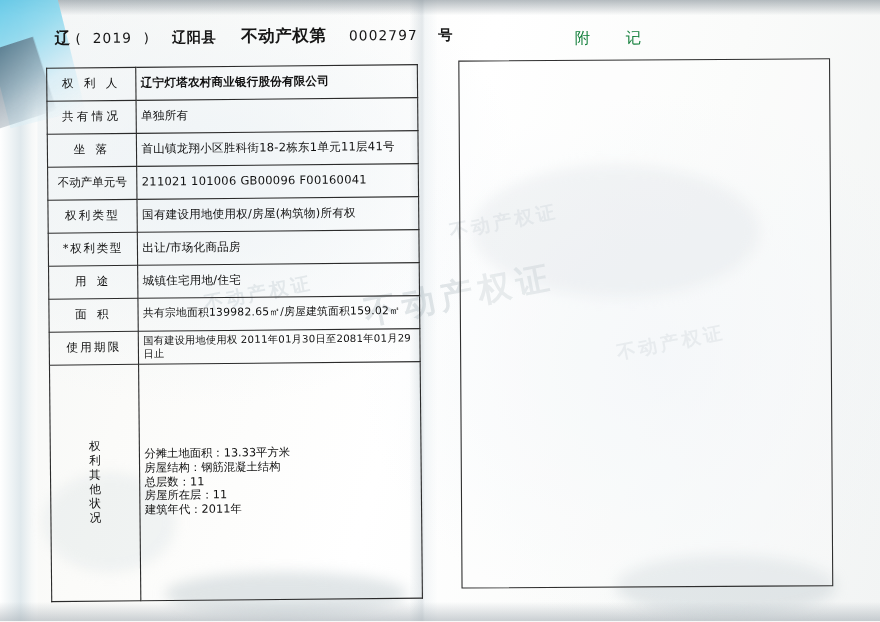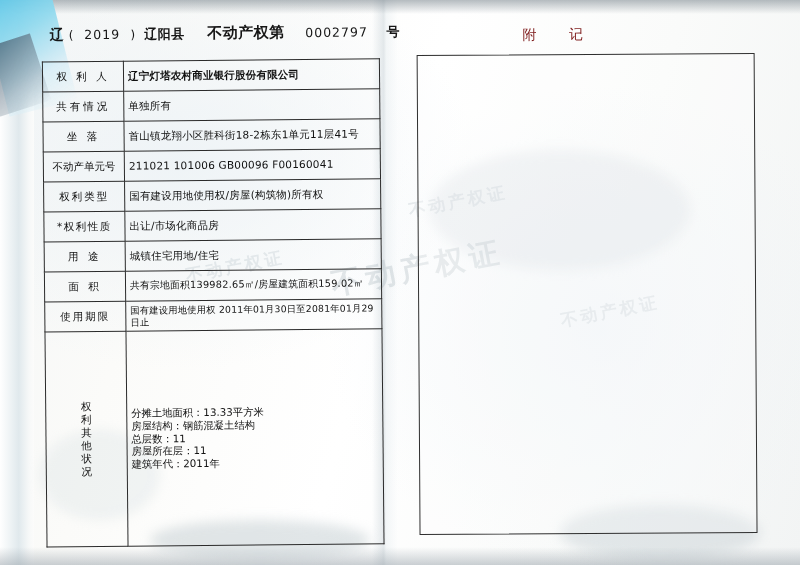--- a/index.html
+++ b/index.html
@@ -179,21 +179,21 @@
     height: 556px;
     transform: rotate(-0.35deg);
   }
   .fuji-title {
     position: absolute;
     left: 132px;
     top: 22px;
     font-family: "DejaVu Sans", sans-serif;
     font-size: 14px;
     letter-spacing: 14px;
-    color: #7f1d1d;
+    color: #15803d;
     white-space: nowrap;
   }
   .fuji-box {
     position: absolute;
     left: 26px;
     top: 50px;
     width: 336px;
     height: 478px;
     border: 1px solid #2f2f2f;
     background: rgba(255,255,255,0.25);
@@ -222,21 +222,21 @@
   <div class="watermark wm-small" style="left:560px; top:300px;">不动产权证</div>
   <div class="watermark wm-small" style="left:185px; top:255px;">不动产权证</div>
 
   <div class="left-page">
 
     <div class="header-line">
       <span class="hdr-prov">辽</span>
       <span class="hdr-paren">(</span>
       <span class="hdr-year" style="margin:0 6px;">2019</span>
       <span class="hdr-paren">)</span>
-      <span class="hdr-county" style="margin-left:4px;text-align:right;">辽阳县</span>
+      <span class="hdr-county" style="margin-left:16px;text-align:right;">辽阳县</span>
       <span class="hdr-type" style="margin-left:18px;">不动产权第</span>
       <span class="hdr-no" style="margin-left:16px;">0002797</span>
       <span class="hdr-hao" style="margin-left:14px;">号</span>
     </div>
 
     <table class="cert">
       <tbody>
           <tr class="r">
         <td class="lbl">权 利 人</td>
         <td class="val val-strong">辽宁灯塔农村商业银行股份有限公司</td>
@@ -251,21 +251,21 @@
       </tr>
       <tr class="r">
         <td class="lbl"><span class="lbl-tight">不动产单元号</span></td>
         <td class="val">211021 101006 GB00096 F00160041</td>
       </tr>
       <tr class="r">
         <td class="lbl"><span class="lbl-tight" style="letter-spacing:2px;font-family:Liberation Serif, serif;">权利类型</span></td>
         <td class="val">国有建设用地使用权/房屋(构筑物)所有权</td>
       </tr>
       <tr class="r">
-        <td class="lbl"><span class="lbl-tight" style="letter-spacing:1.5px;">*权利性质</span></td>
+        <td class="lbl"><span class="lbl-tight" style="letter-spacing:1.5px;">*权利类型</span></td>
         <td class="val">出让/市场化商品房</td>
       </tr>
       <tr class="r">
         <td class="lbl">用 途</td>
         <td class="val">城镇住宅用地/住宅</td>
       </tr>
       <tr class="r">
         <td class="lbl">面 积</td>
         <td class="val" style="font-size:9.8px;">共有宗地面积139982.65㎡/房屋建筑面积159.02㎡</td>
       </tr>

